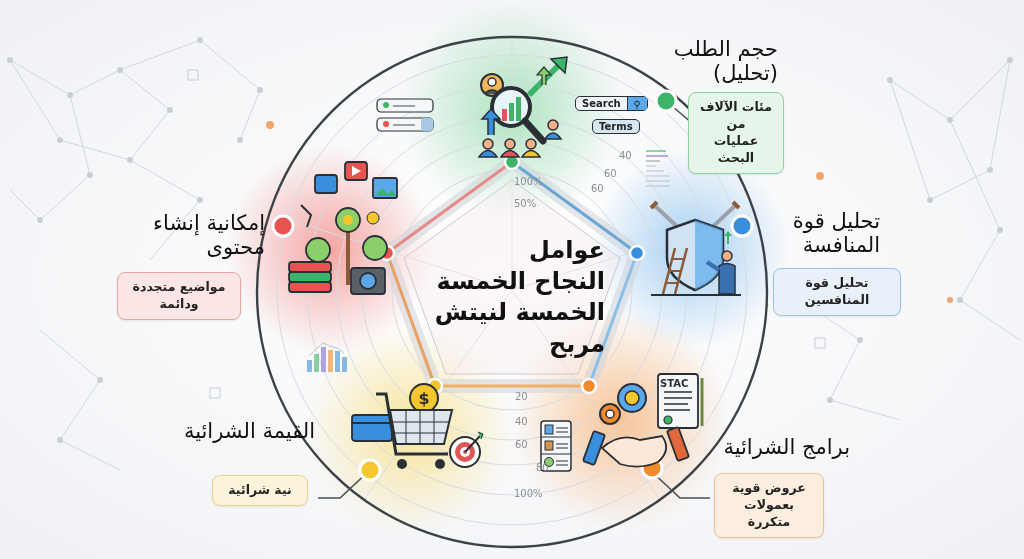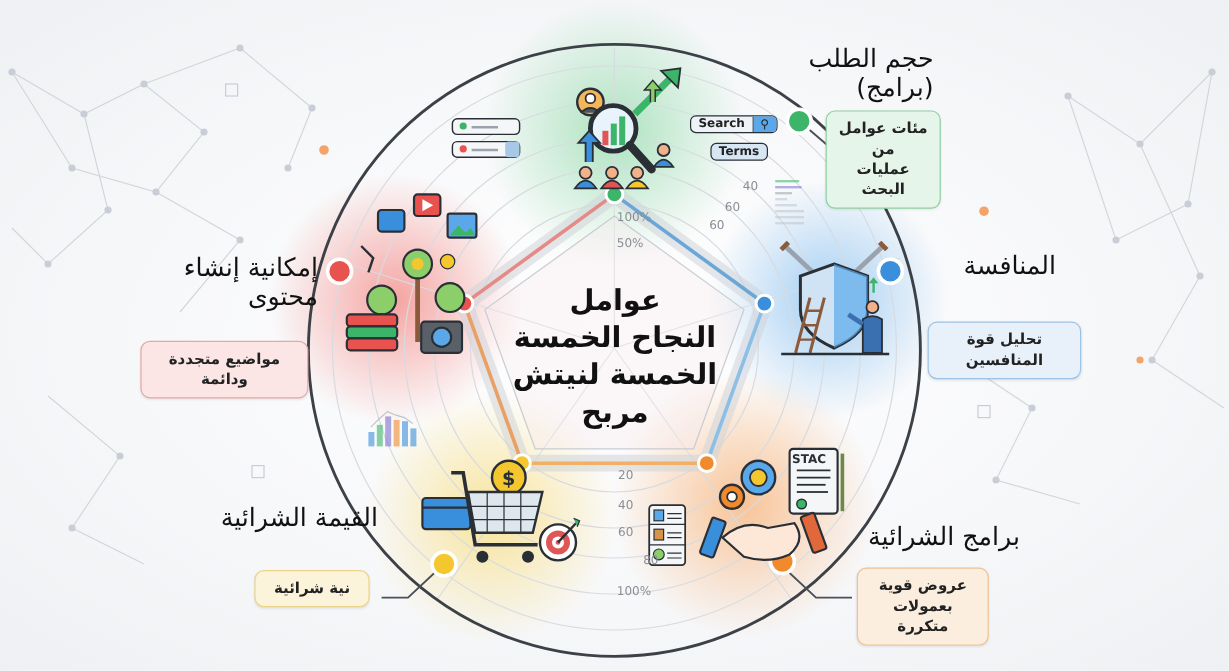--- a/index.html
+++ b/index.html
@@ -3,21 +3,21 @@
 <meta charset="utf-8">
 <style>
   *{box-sizing:border-box;margin:0;padding:0}
   html,body{width:1024px;height:559px;overflow:hidden;background:#f7f8fa;font-family:"DejaVu Sans",sans-serif}
   #stage{position:relative;width:1024px;height:559px;overflow:hidden;
     background:radial-gradient(ellipse at 50% 50%, #ffffff 0%, #f6f7f9 60%, #eef0f3 100%)}
   svg.layer{position:absolute;left:0;top:0}
   .title{position:absolute;direction:rtl;text-align:right;font-weight:normal;color:#111;line-height:1.12}
   .box{position:absolute;direction:rtl;text-align:center;font-size:12.5px;font-weight:bold;color:#222;
     border-radius:8px;padding:6px 10px;line-height:1.35;box-shadow:0 1px 2px rgba(0,0,0,.08)}
-  .center-title{position:absolute;left:420px;top:235px;width:185px;text-align:center;direction:rtl;
+  .center-title{position:absolute;left:420px;top:235px;width:185px;direction:rtl;
     font-size:24px;font-weight:bold;color:#111;line-height:1.3}
   .axis-label{position:absolute;font-size:10px;color:#8a8f96;font-family:"DejaVu Sans",sans-serif}
   .chip{position:absolute;font-size:10px;font-weight:bold;color:#222;border:1.6px solid #2a2f36;border-radius:5px;
     padding:1px 6px;background:#eef3f8}
 </style>
 </head>
 <body>
 
 <div id="stage">
 
@@ -328,28 +328,29 @@
 
   <div class="center-title">
     <div>عوامل</div>
     <div>النجاح الخمسة</div>
     <div>الخمسة لنيتش</div>
     <div>مربح</div>
   </div>
 
   <div class="title" style="left:648px;top:38px;width:130px;font-size:21px">
     <div>حجم الطلب</div>
-    <div>(برامج)</div>
+    <div>(تحليل)</div>
   </div>
   <div class="box" style="left:688px;top:92px;width:96px;background:#e6f5ea;border:1.5px solid #8fd0a3">
-    <div>مئات عوامل من</div>
+    <div>مئات الآلاف من</div>
     <div>عمليات البحث</div>
   </div>
 
   <div class="title" style="left:760px;top:210px;width:120px;font-size:21px">
+    <div>تحليل قوة</div>
     <div>المنافسة</div>
   </div>
   <div class="box" style="left:773px;top:268px;width:128px;background:#e8f1fa;border:1.5px solid #9cc3e6">
     <div>تحليل قوة المنافسين</div>
   </div>
 
   <div class="title" style="left:700px;top:436px;width:150px;font-size:21px">
     <div>برامج الشرائية</div>
   </div>
   <div class="box" style="left:714px;top:473px;width:110px;background:#fbeedf;border:1.5px solid #eec196">
@@ -361,17 +362,17 @@
     <div>القيمة الشرائية</div>
   </div>
   <div class="box" style="left:212px;top:475px;width:96px;background:#fcf4da;border:1.5px solid #ecd48b">
     <div>نية شرائية</div>
   </div>
 
   <div class="title" style="left:120px;top:212px;width:145px;font-size:21px">
     <div>إمكانية إنشاء</div>
     <div>محتوى</div>
   </div>
-  <div class="box" style="left:117px;top:284px;width:140px;background:#fbe6e5;border:1.5px solid #e7a7a4">
+  <div class="box" style="left:117px;top:272px;width:124px;background:#fbe6e5;border:1.5px solid #e7a7a4">
     <div>مواضيع متجددة ودائمة</div>
   </div>
 
 </div>
 
 </body></html>

